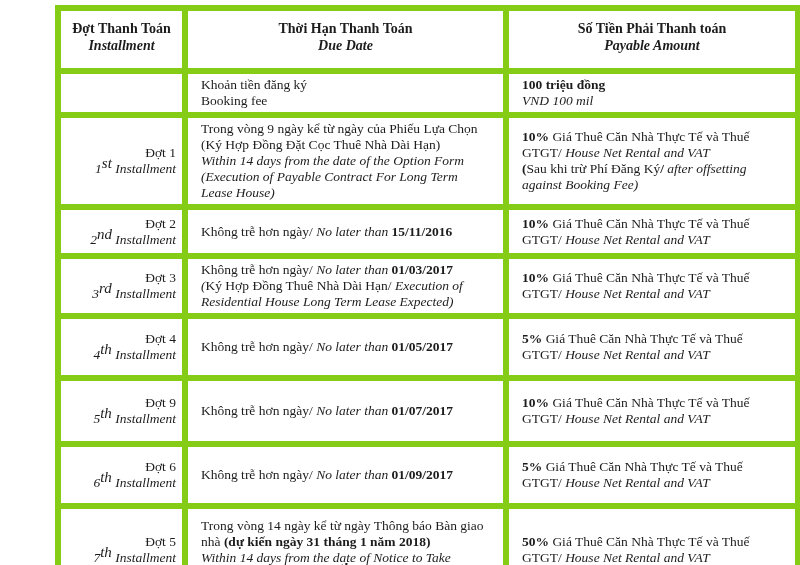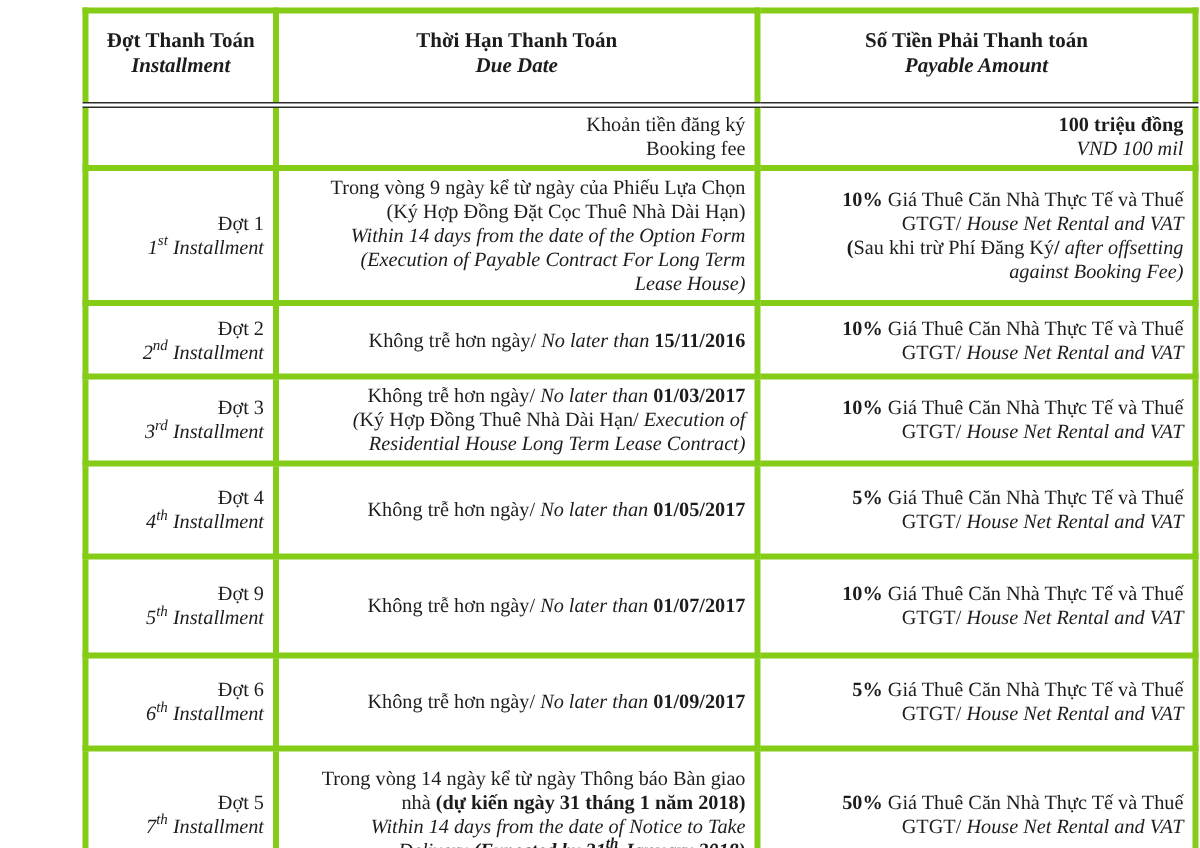--- a/index.html
+++ b/index.html
@@ -17,53 +17,53 @@
     width:740px;
     border-collapse:collapse;
     table-layout:fixed;
   }
   col.c1{width:127px}
   col.c2{width:321px}
   col.c3{width:292px}
 
   th,td{
     box-sizing:border-box;
-    border:4px solid #84cc16;
+    border:6px solid #84cc16;
     vertical-align:middle;
     font-weight:normal;
     font-size:13.5px;
     line-height:16px;
     padding:3px 6px;
     overflow:hidden;
   }
   thead th{
     height:63px;
     text-align:center;
     font-size:14px;
     line-height:17px;
     padding:4px 4px 10px 4px;
     border-bottom:4px double #2e2e2e;
   }
   td.cell-installment{ text-align:right; }
-  td.cell-due, td.cell-amount{ text-align:right; padding-left:13px; }
+  td.cell-due, td.cell-amount{ text-align:left; padding-left:13px; }
 
   
   tr.r0 td{height:42px}
   tr.r1 td{height:79px}
   tr.r2 td{height:49px}
   tr.r3 td{height:53px}
   tr.r4 td{height:62px}
   tr.r5 td{height:66px}
   tr.r6 td{height:62px}
   tr.r7 td{height:88px}
 
   .line{ display:block; }
   .b{ font-weight:bold; }
   .i{ font-style:italic; }
-  sup{ font-size:10px; line-height:0; vertical-align:super; }
+  sup{ font-size:15px; line-height:0; vertical-align:super; }
 </style>
 </head>
 <body>
 
 <div class="page">
   <table class="pay">
     <colgroup>
       <col class="c1">
         <col class="c2">
         <col class="c3">
@@ -129,21 +129,21 @@
           </td>
   </tr>
         <tr class="r3">
     <td class="cell-installment">
             <div class="line"><span>Đợt 3</span></div>
             <div class="line"><span class="i">3</span><sup class="i">rd</sup><span class="i"> Installment</span></div>
           </td>
     <td class="cell-due">
             <div class="line"><span>Không trễ hơn ngày/ </span><span class="i">No later than </span><span class="b">01/03/2017</span></div>
             <div class="line"><span class="i">(</span><span>Ký Hợp Đồng Thuê Nhà Dài Hạn/ </span><span class="i">Execution of</span></div>
-            <div class="line"><span class="i">Residential House Long Term Lease Contract)</span></div>
+            <div class="line"><span class="i">Residential House Long Term Lease Expected)</span></div>
           </td>
     <td class="cell-amount">
             <div class="line"><span class="b">10%</span><span> Giá Thuê Căn Nhà Thực Tế và Thuế</span></div>
             <div class="line"><span>GTGT/ </span><span class="i">House Net Rental and VAT</span></div>
           </td>
   </tr>
         <tr class="r4">
     <td class="cell-installment">
             <div class="line"><span>Đợt 4</span></div>
             <div class="line"><span class="i">4</span><sup class="i">th</sup><span class="i"> Installment</span></div>

